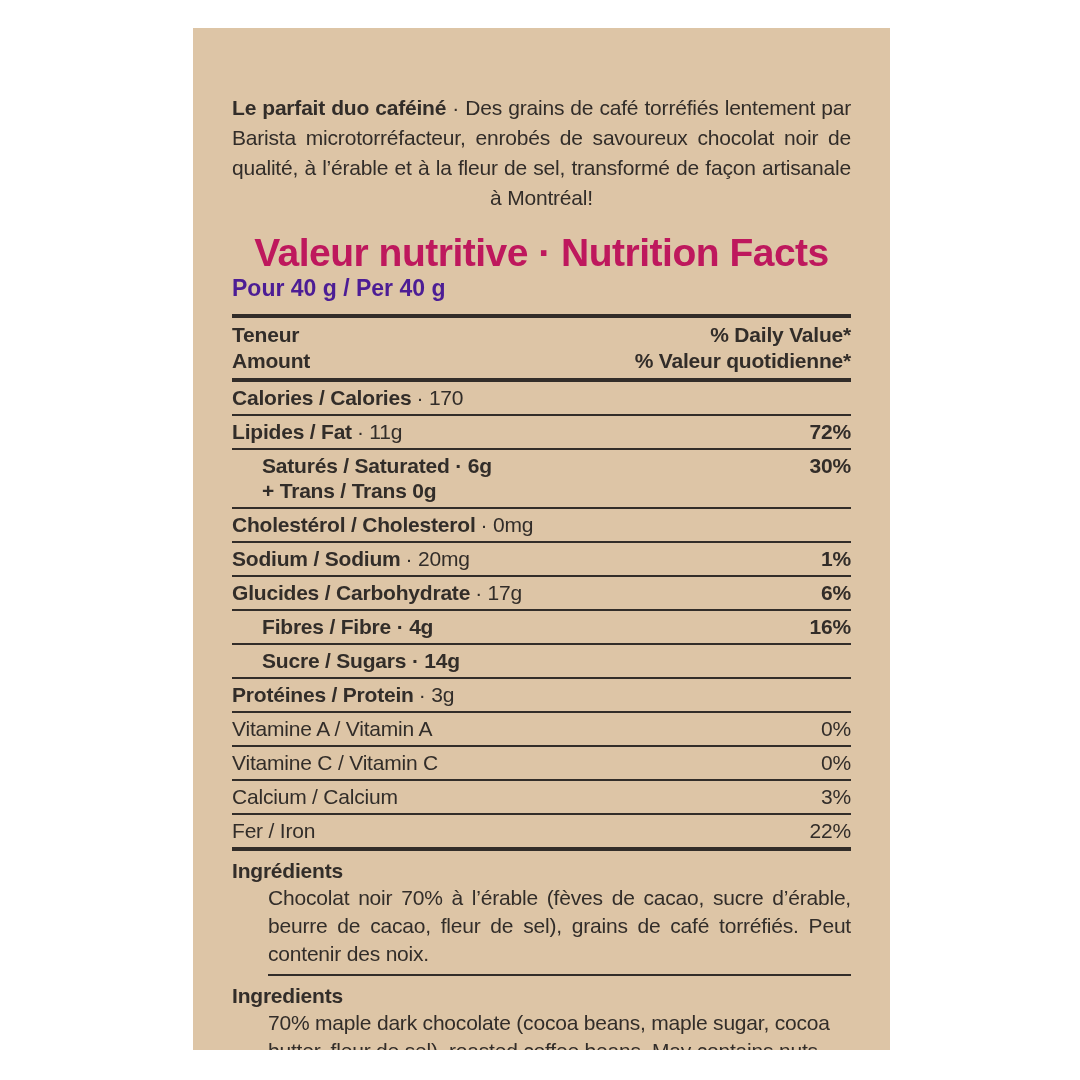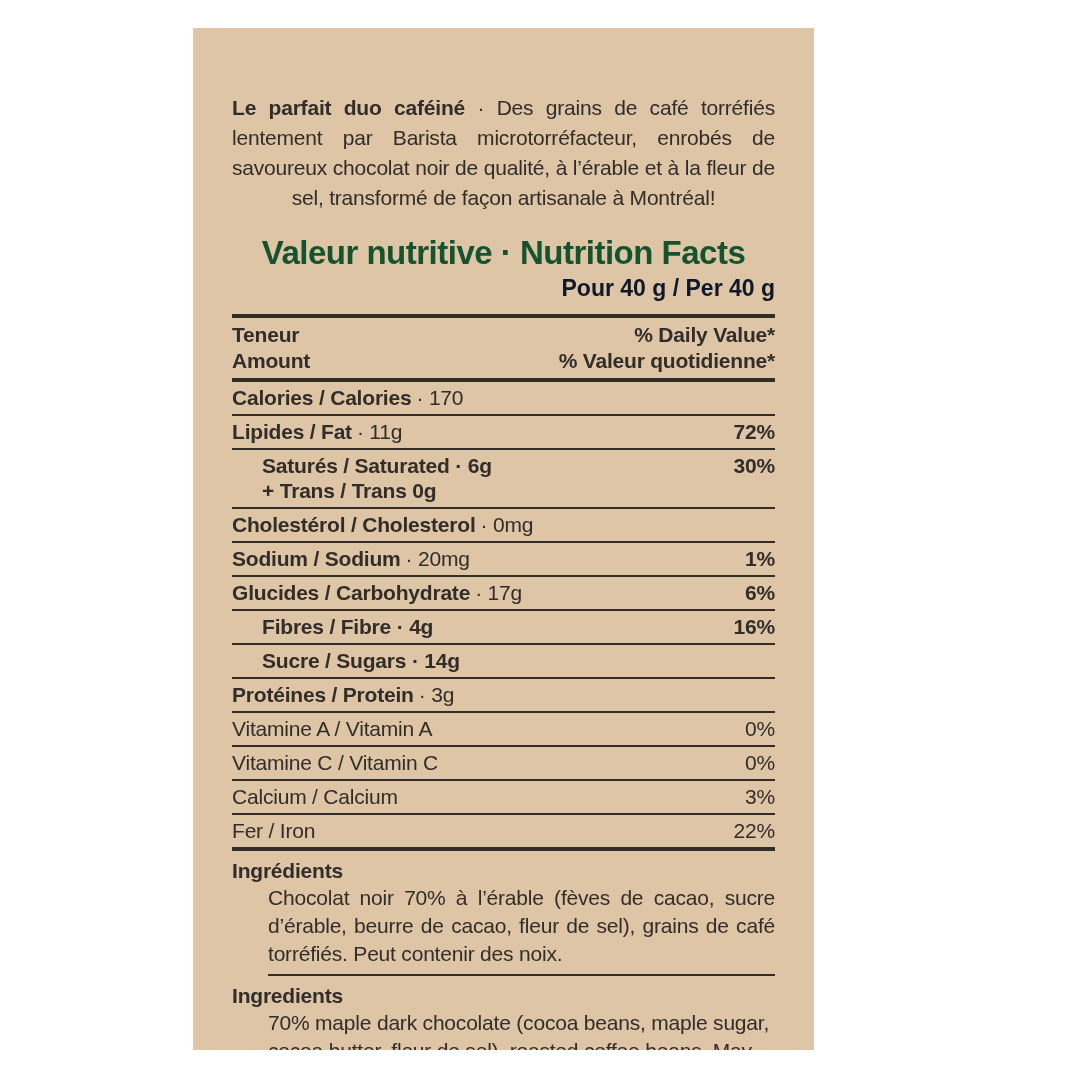--- a/index.html
+++ b/index.html
@@ -2,35 +2,35 @@
 <html><head>
 <meta charset="utf-8">
 <style>
   html,body{margin:0;padding:0;}
   body{
     width:1080px;height:1080px;background:#ffffff;position:relative;
     font-family:"Liberation Sans", sans-serif;color:#322d29;
     -webkit-font-smoothing:antialiased;
   }
   .card{
-    position:absolute;left:193px;top:28px;width:621px;height:1022px;
+    position:absolute;left:193px;top:28px;width:697px;height:1022px;
     background:#ddc5a6;display:flex;flex-direction:column;overflow:hidden;
   }
   .content{flex:1;padding:44px 39px 0 39px;}
   .intro{
     font-size:21px;line-height:30px;text-align:justify;text-align-last:center;
     letter-spacing:-0.2px;
   }
   .intro .lead{font-weight:bold;}
   .nf-title{
-    margin-top:12px;text-align:center;font-weight:bold;font-size:33px;
-    letter-spacing:-0.5px;color:#14532d;line-height:38px;
+    margin-top:12px;text-align:center;font-weight:bold;font-size:39px;
+    letter-spacing:-0.5px;color:#be185d;line-height:38px;
   }
   .nf-serving{
-    text-align:right;font-weight:bold;font-size:23px;color:#0f172a;
+    text-align:left;font-weight:bold;font-size:23px;color:#4c1d95;
     line-height:27px;margin-top:3px;margin-bottom:12px;
   }
   .table{border-top:4px solid #322d29;}
   .thead{
     display:flex;justify-content:space-between;align-items:flex-end;
     font-weight:bold;font-size:21px;line-height:26px;padding:4px 0;
     border-bottom:4px solid #322d29;letter-spacing:-0.2px;
   }
   .thead .right{text-align:right;}
   .row{

